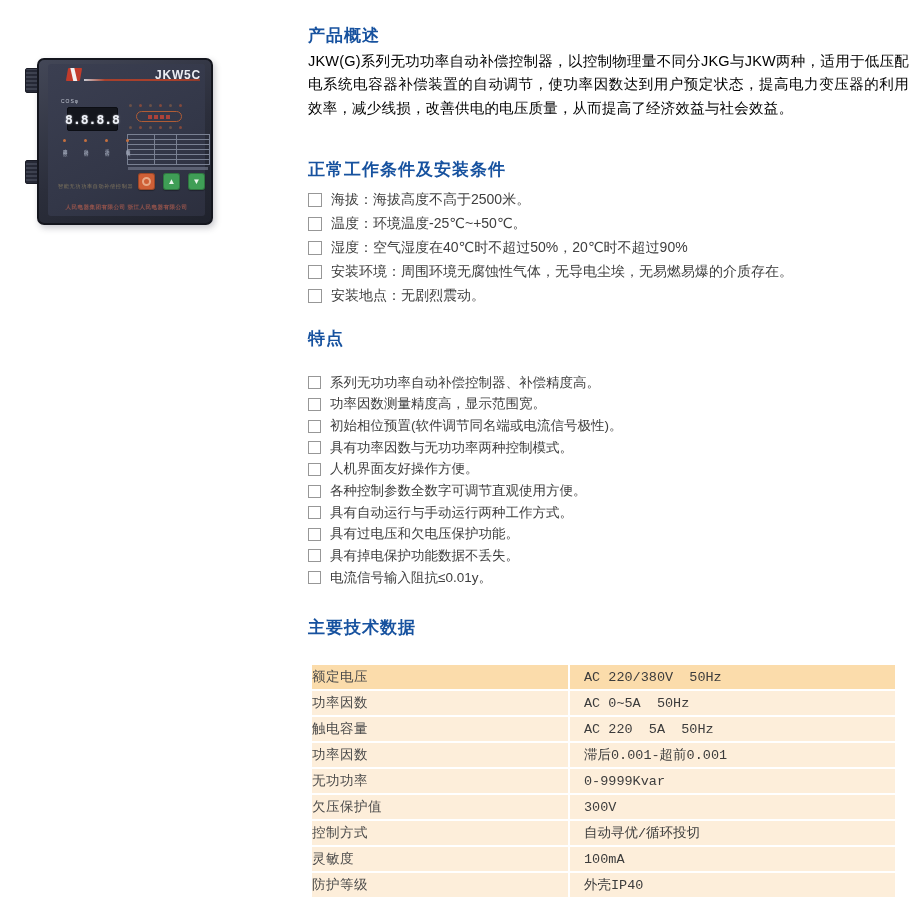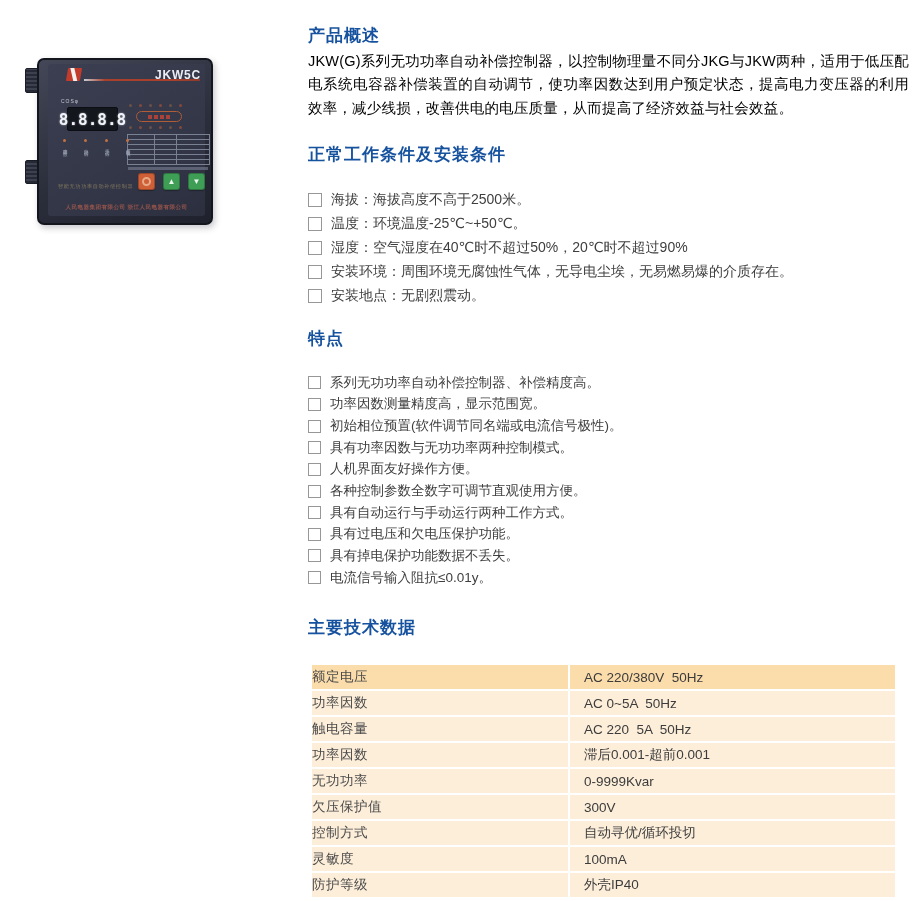--- a/index.html
+++ b/index.html
@@ -3,21 +3,21 @@
 <meta charset="utf-8">
 <style>
   html,body{margin:0;padding:0;background:#fff;}
   #page{position:relative;width:920px;height:901px;background:#ffffff;overflow:hidden;
         font-family:"Liberation Sans","DejaVu Sans",sans-serif;}
 
   
   .title{position:absolute;left:308px;margin:0;font-size:17px;font-weight:700;
          color:#17529f;letter-spacing:1px;}
   .t-overview{top:12px;margin-top:12px;}
-  .t-cond{top:143px;}
+  .t-cond{top:158px;}
   .t-feat{top:327px;}
   .t-specs{top:616px;}
 
   
   .para{position:absolute;left:308px;top:50px;width:601px;margin:0;
         font-size:14.5px;line-height:23.3px;color:#000000;letter-spacing:0.2px;text-align:justify;}
 
   
   .list{position:absolute;left:308px;width:605px;}
   .cond{top:188px;}
@@ -26,21 +26,21 @@
   .cond .li{height:23.9px;font-size:14px;}
   .feat .li{height:21.65px;font-size:13.5px;}
   .cb{flex:none;width:12px;height:12px;border:1px solid #979797;background:#fff;margin-right:9px;}
   .feat .cb{width:11px;height:11px;}
 
   
   .table{position:absolute;left:312px;top:665px;width:583px;}
   .row{display:flex;gap:2px;margin-bottom:2px;}
   .cell{height:24px;display:flex;align-items:center;background:#fdeeda;box-sizing:border-box;}
   .cell.label{width:256px;font-size:13.5px;color:#4b4b4b;letter-spacing:0.5px;}
-  .cell.value{flex:1;padding-left:14px;font-size:13.5px;color:#3c3c3c;white-space:pre;}
+  .cell.value{flex:1;padding-left:14px;font-size:13.5px;color:#3c3c3c;white-space:pre;font-family:Liberation Mono, monospace;}
   .table div.row:first-of-type .cell{background:#fbdcab;}
 
   
   #photo{position:absolute;left:8px;top:36px;width:228px;height:200px;margin:0;}
   .clip{position:absolute;left:17px;width:13px;background:repeating-linear-gradient(0deg,#262936 0 2px,#3e4250 2px 4px);
         border:1px solid #1a1c26;border-radius:2px;}
   .c1{top:32px;height:23px;}
   .c2{top:124px;height:22px;}
   .dev-body{position:absolute;left:29px;top:22px;width:176px;height:167px;border-radius:7px;
         background:linear-gradient(155deg,#434757 0%,#2b2e3b 55%,#1f222c 100%);
@@ -49,21 +49,21 @@
         background:linear-gradient(150deg,#3b3f51 0%,#333748 60%,#2c2f3e 100%);}
   .logo{position:absolute;left:19px;top:4px;width:14px;height:13px;background:#c23b2b;
         transform:skewX(-10deg);border-radius:1px;overflow:hidden;display:block;}
   .logo .slash{position:absolute;left:5px;top:-2px;width:4px;height:18px;background:#f2f2f2;transform:skewX(22deg);display:block;}
   .hline{position:absolute;left:36px;top:15px;width:116px;height:1.5px;display:block;
         background:linear-gradient(90deg,#c9ccd4 0%,#a8402c 18%,#a8402c 78%,#8c3a2c 100%);}
   .model{position:absolute;right:4px;top:4px;font-size:12px;font-weight:700;color:#eceef4;letter-spacing:0.8px;}
   .lcdlab{position:absolute;left:13px;top:34px;font-size:5px;color:#c4c9d4;letter-spacing:1px;}
   .lcd{position:absolute;left:19px;top:43px;width:49px;height:22px;background:#14161d;border-radius:2px;
         border:1px solid #0c0e14;display:flex;align-items:center;justify-content:center;}
-  .digits{font-family:"DejaVu Sans Mono","Liberation Mono",monospace;font-size:16px;font-weight:700;
+  .digits{font-family:"DejaVu Sans Mono","Liberation Mono",monospace;font-size:13px;font-weight:700;
         color:#f0f3fa;text-shadow:0 0 2px rgba(255,255,255,.6);letter-spacing:0;}
   .dots{position:absolute;left:81px;display:flex;gap:7px;}
   .r1{top:40px;}
   .r2{top:62px;}
   .dots i{width:3px;height:3px;border-radius:50%;background:#6b5148;display:block;}
   .dots i:nth-child(2n){background:#84493c;}
   .pill{position:absolute;left:88px;top:47px;width:46px;height:11px;border:1px solid #b05c36;border-radius:6px;
         display:flex;align-items:center;justify-content:center;gap:2px;box-sizing:border-box;}
   .pill i{width:4px;height:4px;background:#bf4436;display:block;opacity:.85;}
   .reftable{position:absolute;left:79px;top:70px;width:83px;height:31px;border:1px solid #798092;box-sizing:border-box;

